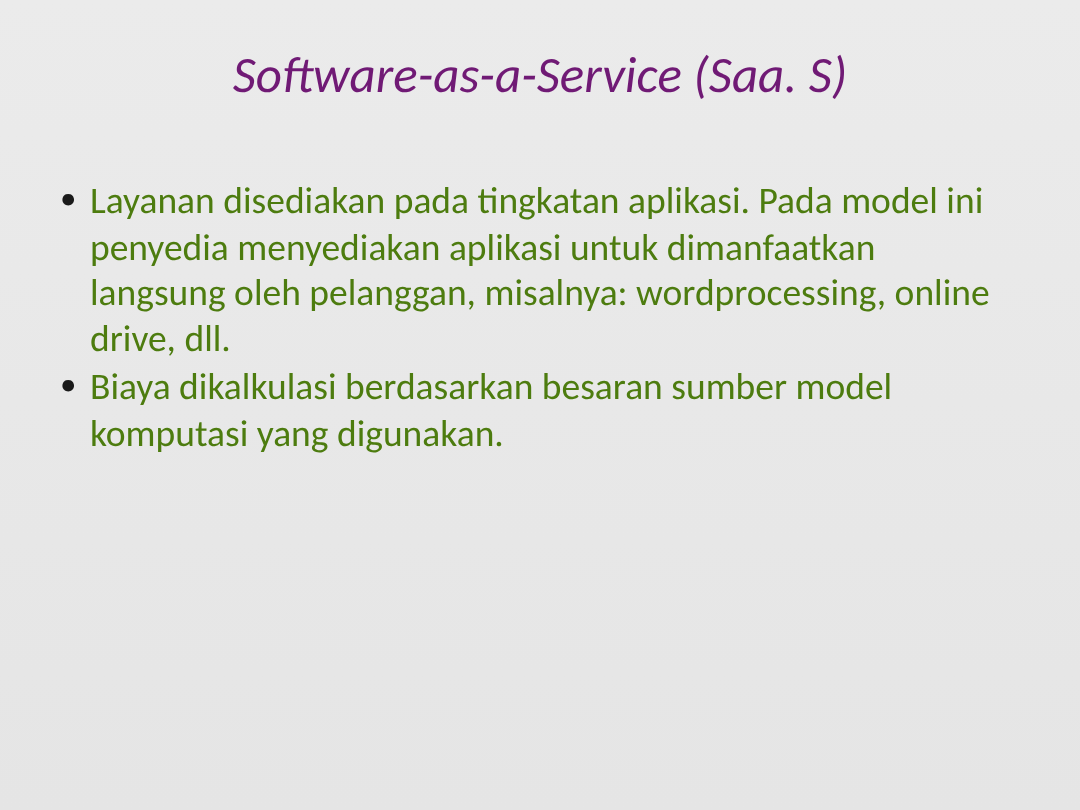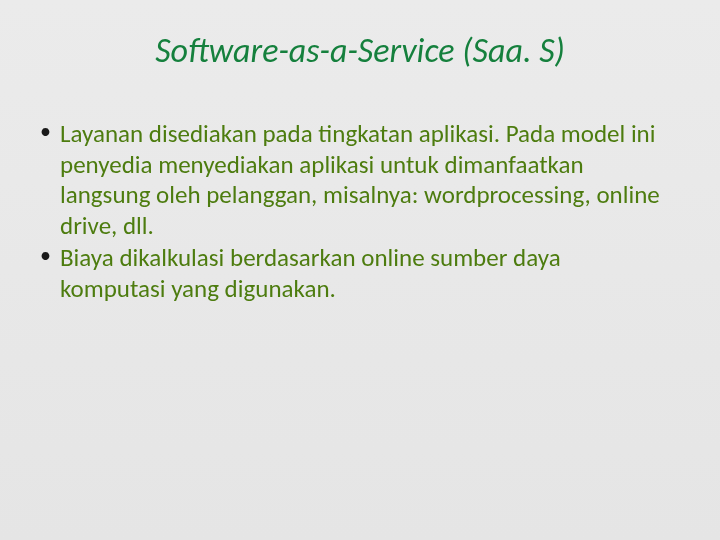--- a/index.html
+++ b/index.html
@@ -15,21 +15,21 @@
       overflow: hidden;
     }
     .slide {
       width: 100%;
       height: 100%;
       padding: 22px 30px 30px 30px;
     }
     .title {
       font-style: italic;
       font-size: 34px;
-      color: #15803d;
+      color: #701a75;
       text-align: center;
       margin-bottom: 48px;
       margin-top: 8px;
       font-weight: 400;
       padding-left: 40px;
       padding-right: 40px;
     }
     .content {
       padding-left: 4px;
       padding-right: 30px;
@@ -55,16 +55,16 @@
     }
   </style>
 </head>
 <body>
 
 <div class="slide">
   <h1 class="title">Software-as-a-Service (Saa. S)</h1>
   <div class="content">
     <ul>
       <li>Layanan disediakan pada tingkatan aplikasi. Pada model ini penyedia menyediakan aplikasi untuk dimanfaatkan langsung oleh pelanggan, misalnya: wordprocessing, online drive, dll.</li>
-      <li>Biaya dikalkulasi berdasarkan online sumber daya komputasi yang digunakan.</li>
+      <li>Biaya dikalkulasi berdasarkan besaran sumber model komputasi yang digunakan.</li>
     </ul>
   </div>
 </div>
 
 </body></html>

